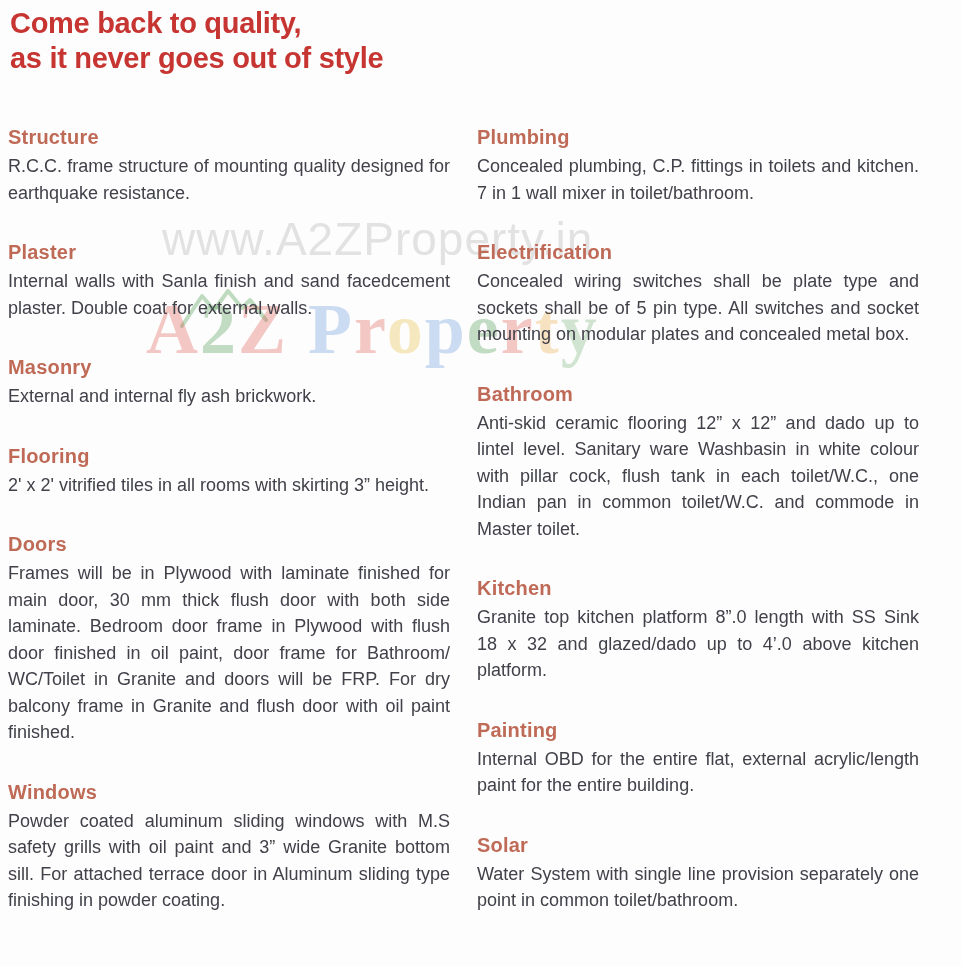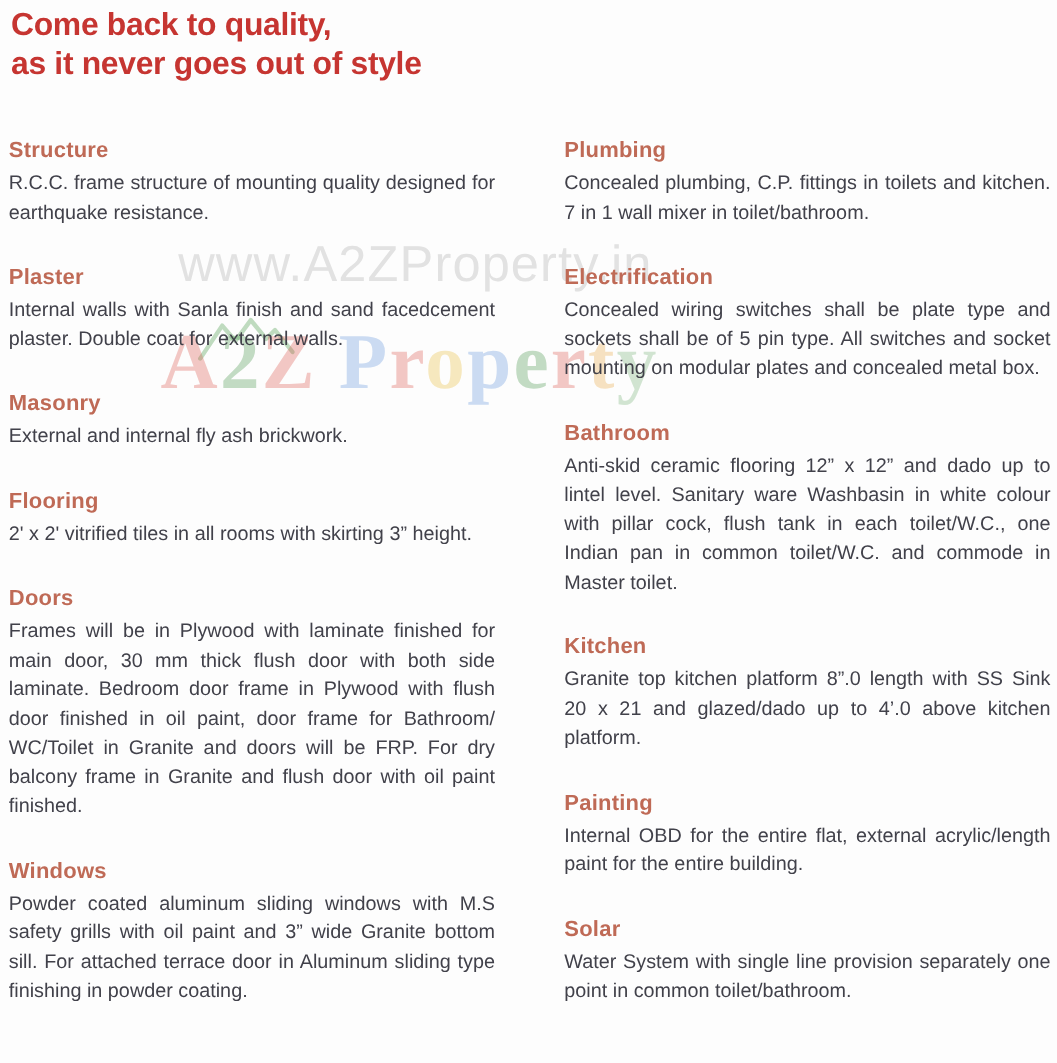--- a/index.html
+++ b/index.html
@@ -64,21 +64,21 @@
   .page-title{
     padding-left:2px;
     color:var(--title-color);
     font-size:29px;
     line-height:35px;
     font-weight:800;
     letter-spacing:-0.3px;
   }
   .columns{
     display:flex;
-    gap:63px;
+    gap:27px;
     margin-top:50px;
   }
   .col{
     width:442px;
     flex:0 0 442px;
   }
   .section + .section{
     margin-top:35px;
   }
   .section h3{
@@ -153,21 +153,21 @@
         <div class="section">
           <h3>Electrification</h3>
           <p>Concealed wiring switches shall be plate type and sockets shall be of 5 pin type. All switches and socket mounting on modular plates and concealed metal box.</p>
         </div>
         <div class="section">
           <h3>Bathroom</h3>
           <p>Anti-skid ceramic flooring 12” x 12” and dado up to lintel level. Sanitary ware Washbasin in white colour with pillar cock, flush tank in each toilet/W.C., one Indian pan in common toilet/W.C. and commode in Master toilet.</p>
         </div>
         <div class="section">
           <h3>Kitchen</h3>
-          <p>Granite top kitchen platform 8”.0 length with SS Sink 20 x 21 and glazed/dado up to 4’.0 above kitchen platform.</p>
+          <p>Granite top kitchen platform 8”.0 length with SS Sink 18 x 32 and glazed/dado up to 4’.0 above kitchen platform.</p>
         </div>
         <div class="section">
           <h3>Painting</h3>
           <p>Internal OBD for the entire flat, external acrylic/length paint for the entire building.</p>
         </div>
         <div class="section">
           <h3>Solar</h3>
           <p>Water System with single line provision separately one point in common toilet/bathroom.</p>
         </div>
       </div>

